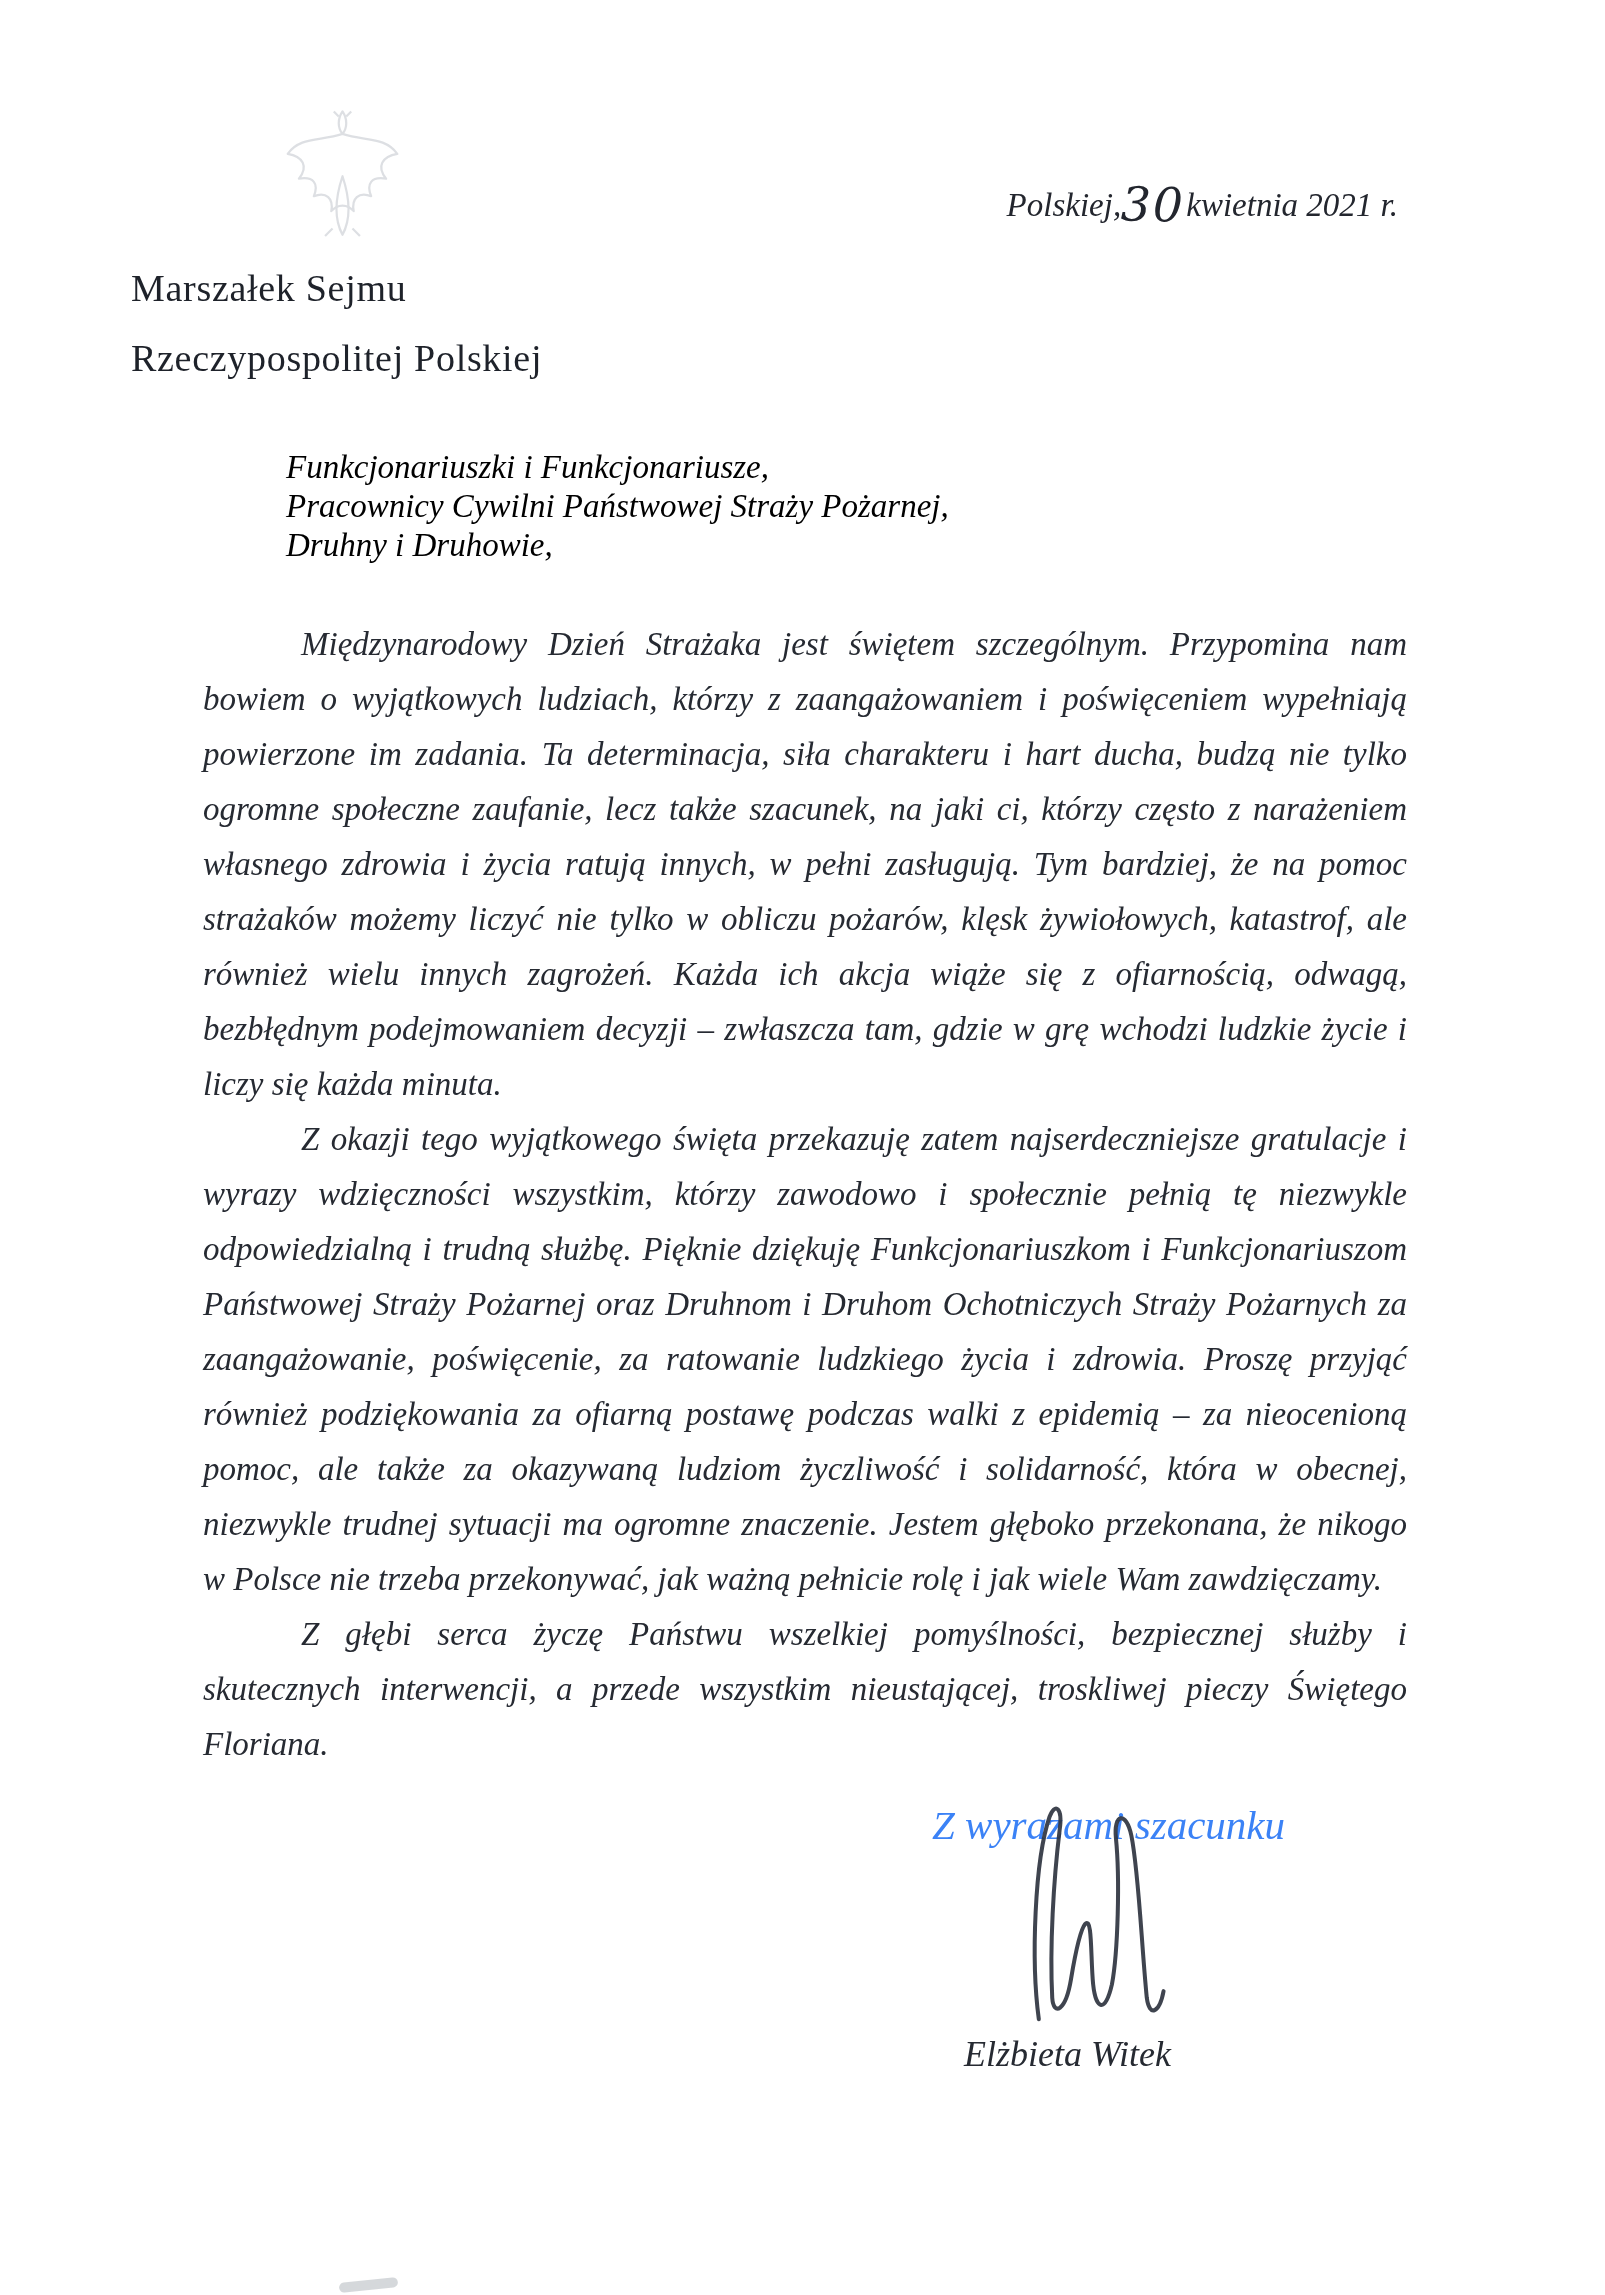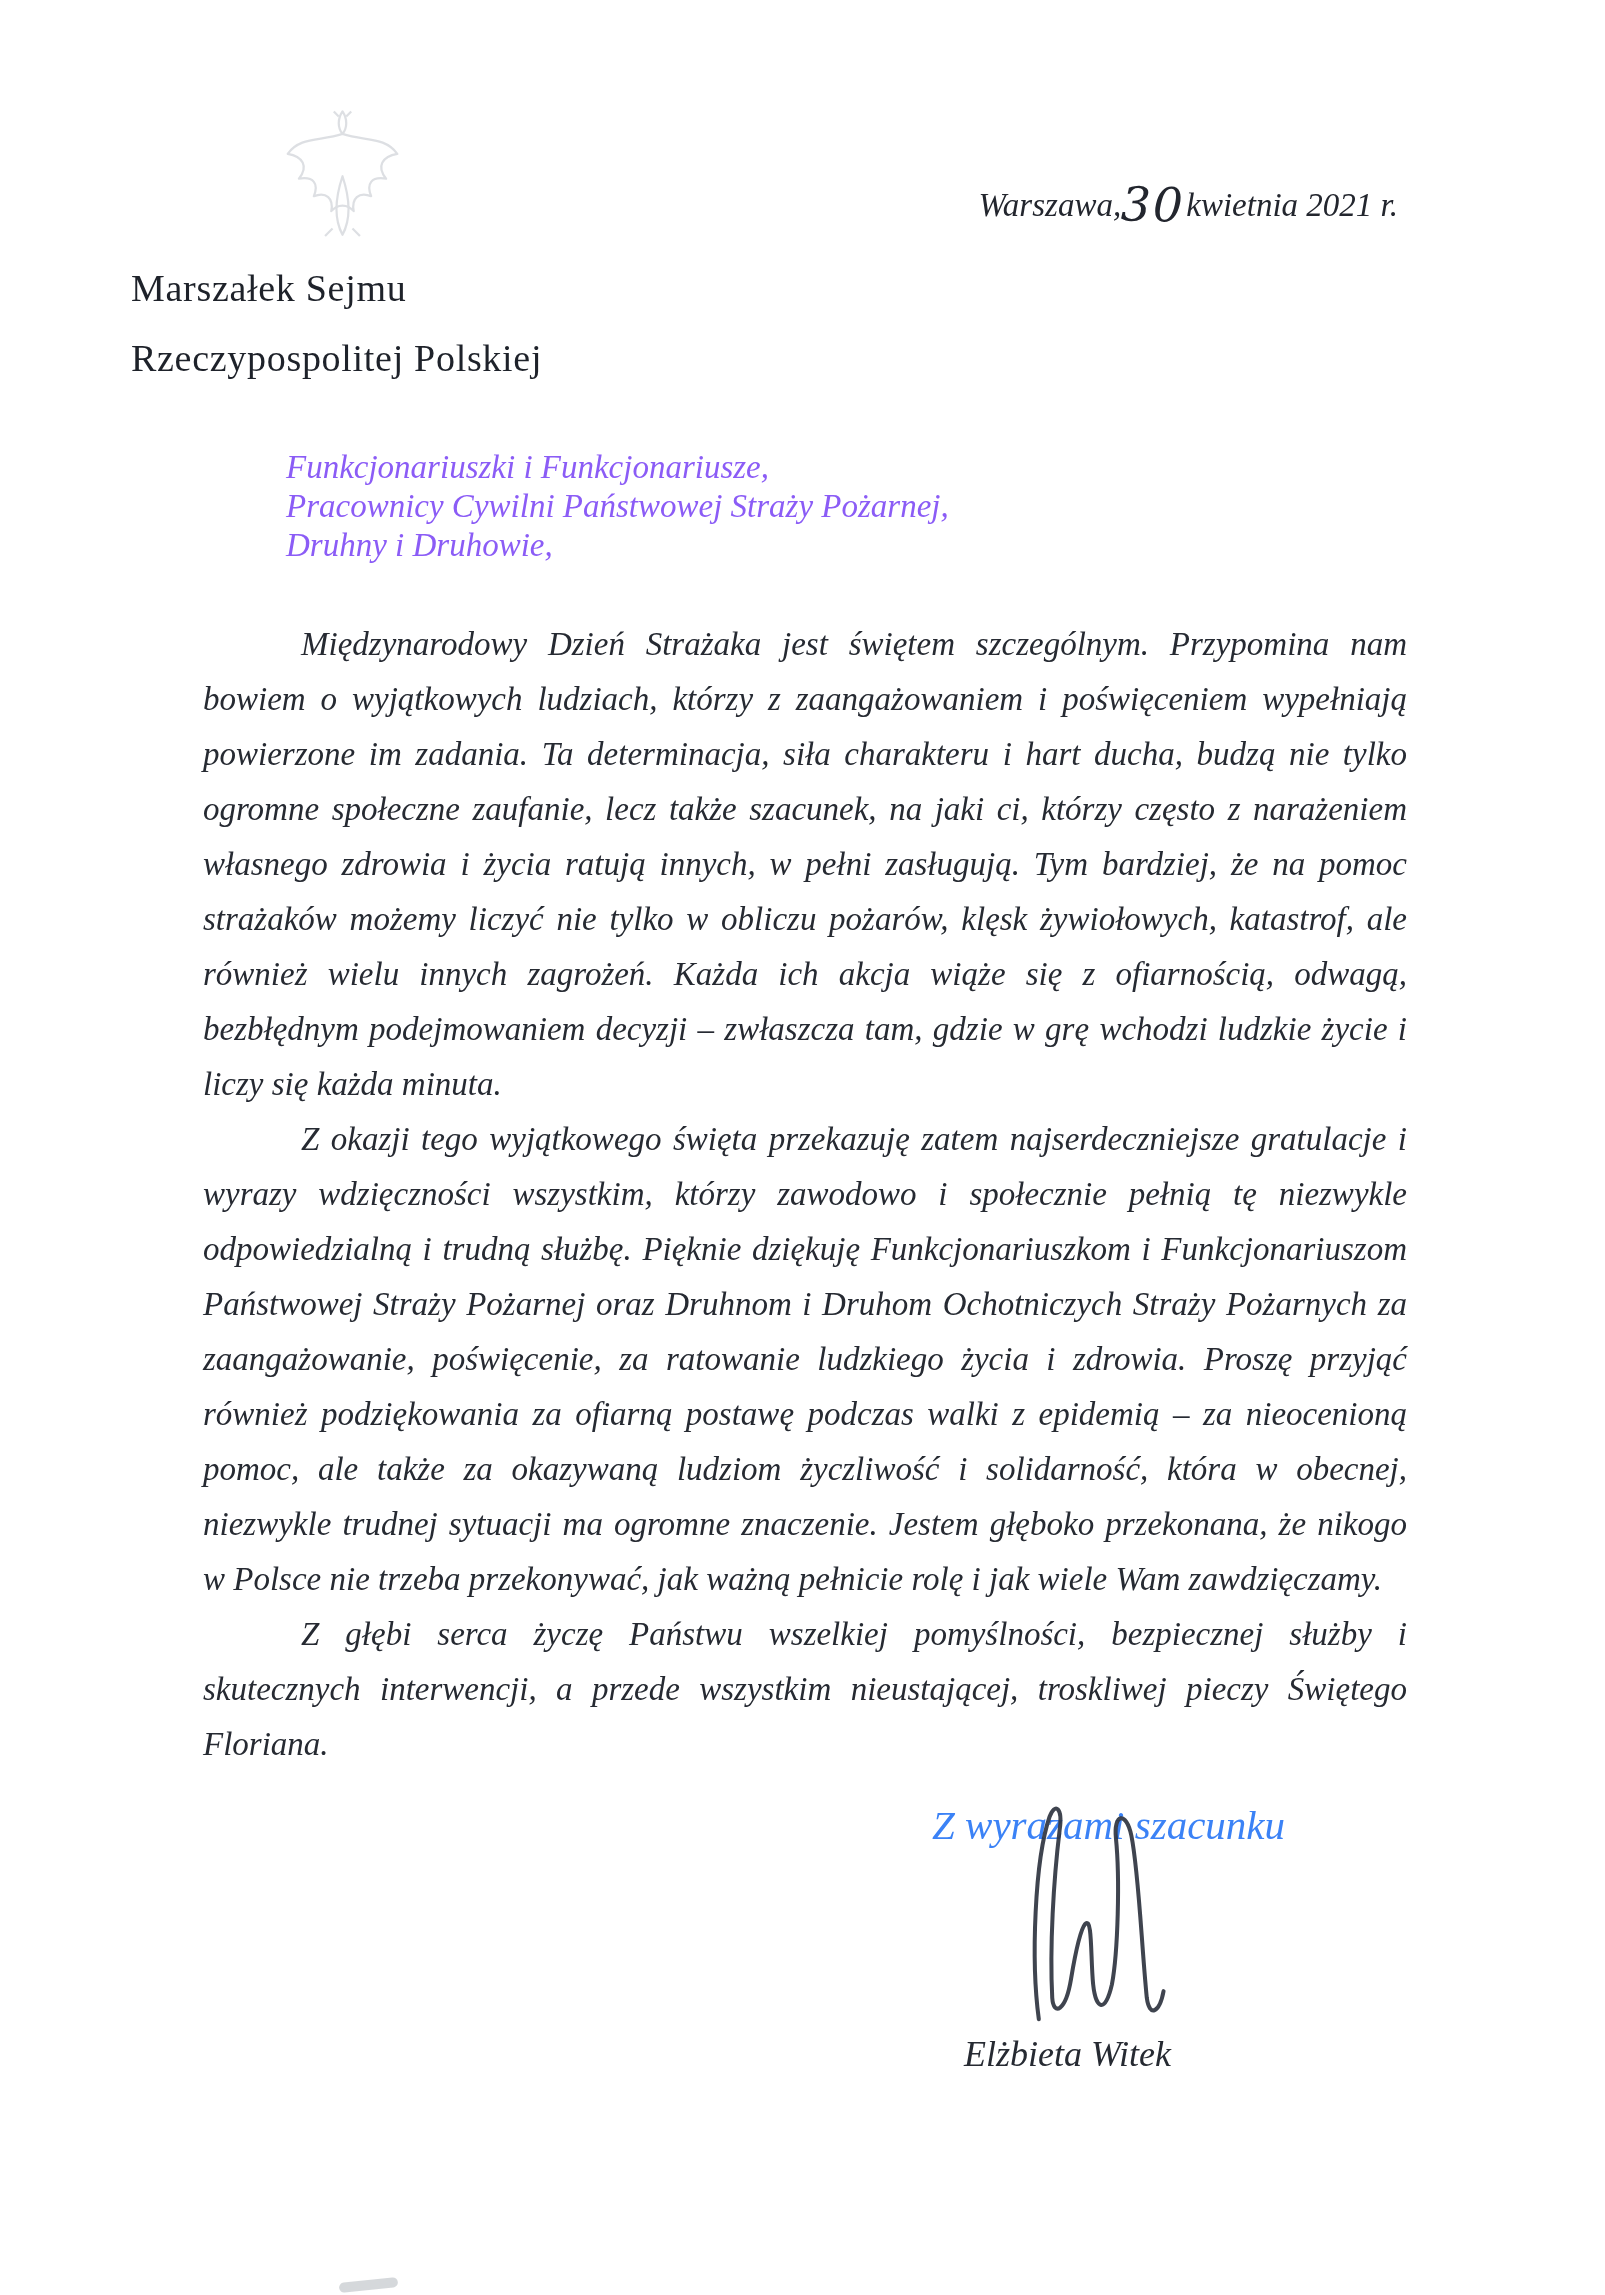--- a/index.html
+++ b/index.html
@@ -56,21 +56,21 @@
     color: #1e222a;
   }
 
   .addressee {
     position: absolute;
     left: 286px;
     top: 448px;
     font-style: italic;
     font-size: 33px;
     line-height: 39px;
-    color: #8b5cf6;
+    color: #000000;
   }
 
   .body-text {
     position: absolute;
     left: 203px;
     top: 617px;
     width: 1204px;
     font-style: italic;
     font-size: 33px;
     line-height: 55px;
@@ -128,21 +128,21 @@
         <path d="M50 6 C46 12 46 19 50 24 C54 19 54 12 50 6 Z"></path>
         <path d="M47 10 L43 6 M53 10 L57 6"></path>
         <path d="M50 24 C32 30 16 26 6 40 C18 42 23 50 15 60 C27 58 31 64 27 74 C37 70 43 76 41 86 C46 80 54 80 59 86 C57 76 63 70 73 74 C69 64 73 58 85 60 C77 50 82 42 94 40 C84 26 68 30 50 24 Z"></path>
         <path d="M50 58 C44 76 43 92 50 105 C57 92 56 76 50 58 Z"></path>
         <path d="M42 100 L36 106 M58 100 L64 106"></path>
       </g>
     </svg>
   </div>
 
   <div class="dateline">
-    <span>Warszawa,</span><span class="day">30</span><span>kwietnia 2021 r.</span>
+    <span>Polskiej,</span><span class="day">30</span><span>kwietnia 2021 r.</span>
   </div>
 
   <div class="sender">
     <div>Marszałek Sejmu</div>
     <div>Rzeczypospolitej Polskiej</div>
   </div>
 
   <div class="addressee">
     <div>Funkcjonariuszki i Funkcjonariusze,</div>
     <div>Pracownicy Cywilni Państwowej Straży Pożarnej,</div>

